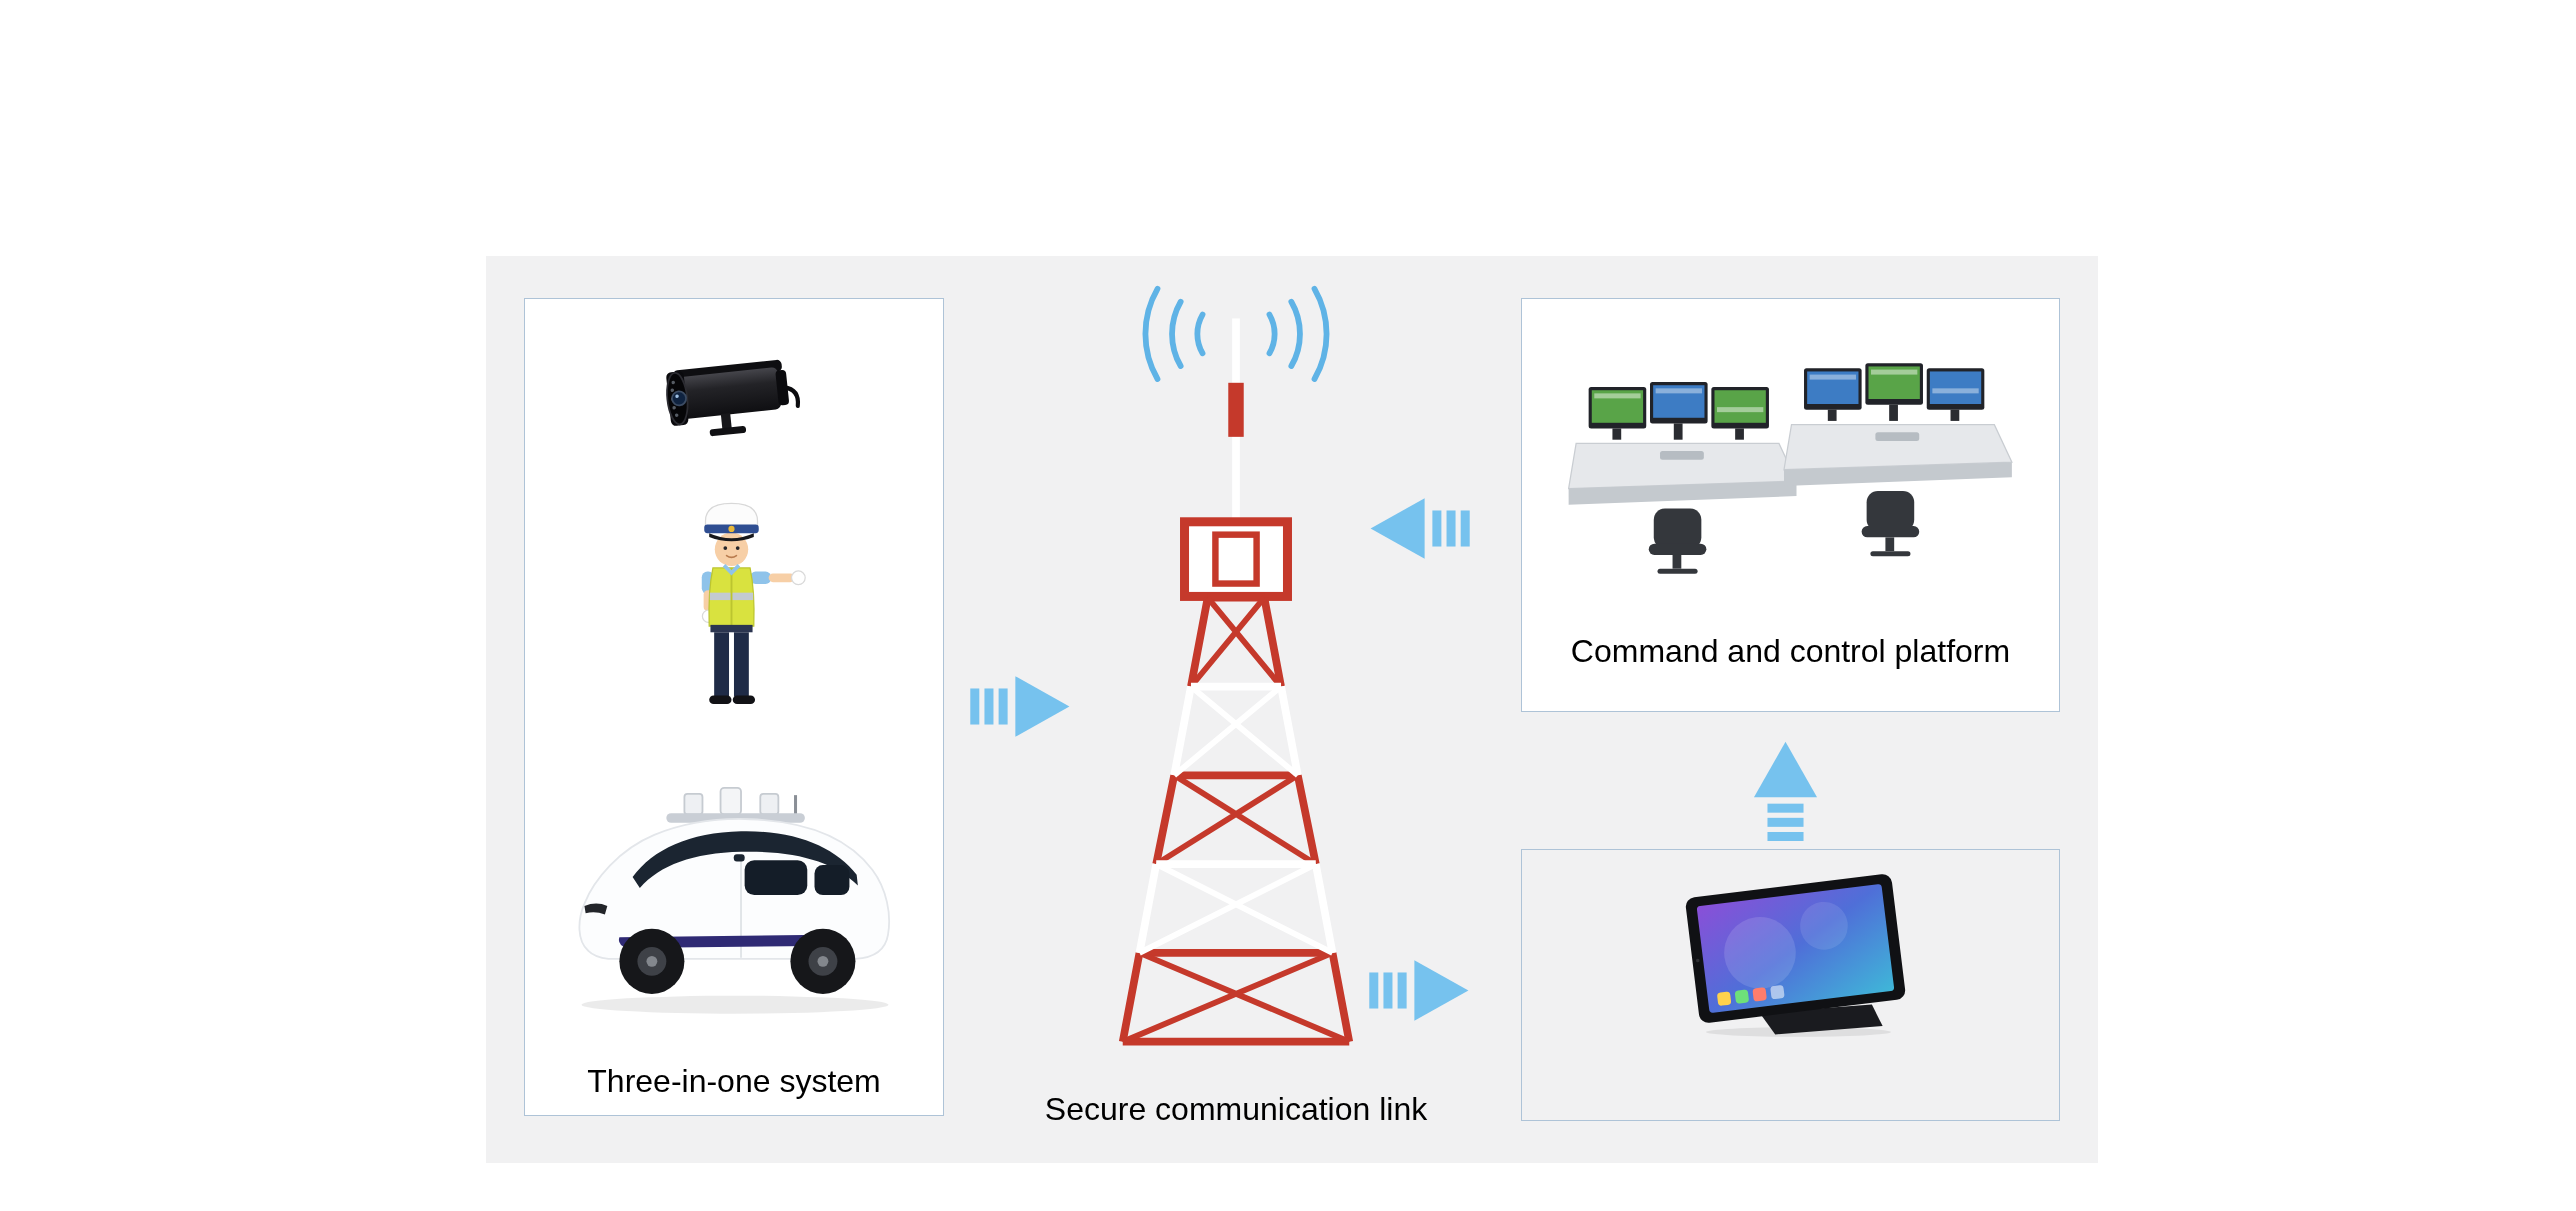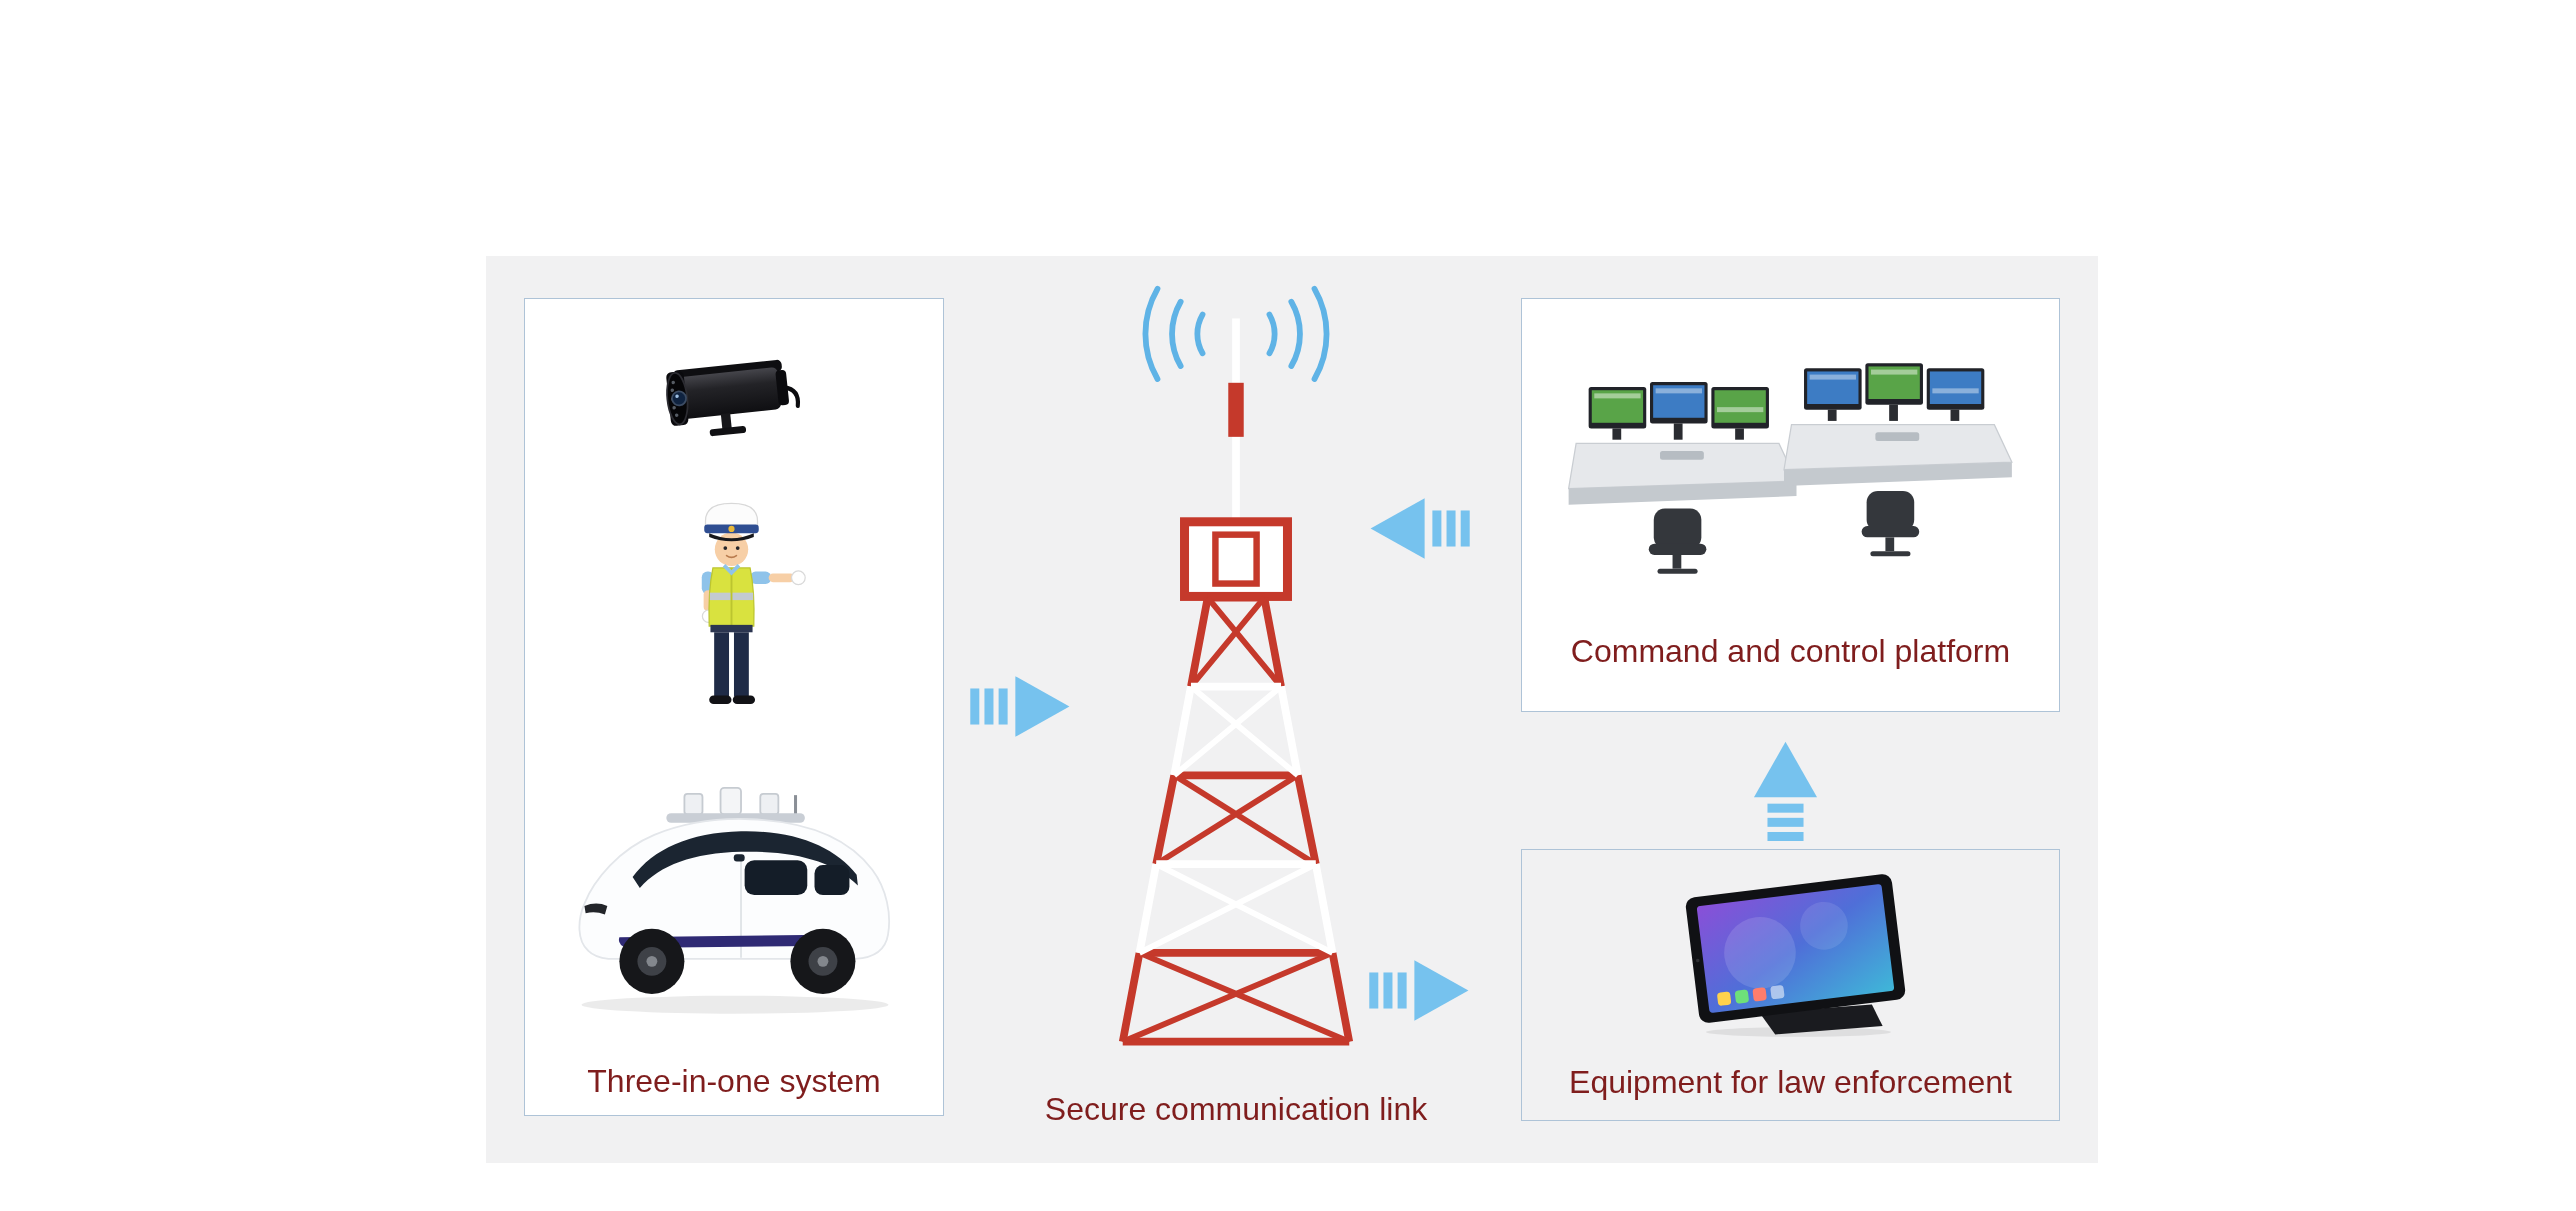--- a/index.html
+++ b/index.html
@@ -5,21 +5,21 @@
   * { box-sizing: border-box; margin: 0; padding: 0; }
   body { background: #ffffff; font-family: "Liberation Sans", sans-serif; }
   .canvas { position: relative; width: 2576px; height: 1212px; background: #ffffff; overflow: hidden; }
   .panel  { position: absolute; left: 486px; top: 256px; width: 1612px; height: 907px; background: #f1f1f2; }
 
   .box { position: absolute; border: 1.9px solid #aec3d7; }
   .left-box { left: 38px;   top: 42px;  width: 420px; height: 818px; background: #ffffff; }
   .rt-box   { left: 1035px; top: 42px;  width: 539px; height: 414px;  background: #ffffff; }
   .rb-box   { left: 1035px; top: 593px; width: 539px; height: 272px;  background: transparent; }
 
-  .caption { position: absolute; font-size: 32px; line-height: 39px; color: #7f1d1d; text-align: center; }
+  .caption { position: absolute; font-size: 32px; line-height: 39px; color: #000000; text-align: center; }
   .left-caption  { left: 0; right: 0; bottom: 14px; margin-top: 46px; }
   .rt-caption    { left: 0; right: 0; bottom: 40px; }
   .rb-caption    { left: 0; right: 0; bottom: 18px; }
   .tower-caption { left: 428px; top: 834px; width: 644px; }
 
   .art { position: absolute; }
   .cam-art     { left: 132px; top: 35px;  width: 155px; height: 129px; }
   .officer-art { left: 126px; top: 187px; width: 161px; height: 248px; }
   .vehicle-art { left: 16.7px;  top: 460px; width: 386px; height: 265px; }
   .room-art    { left: 44px;  top: 28px;  width: 451px; height: 288px; }
@@ -236,21 +236,20 @@
           <rect x="54" y="60" width="312" height="180" rx="6" fill="url(#tabScr)"></rect>
           <circle cx="150" cy="150" r="60" fill="#ffffff" opacity="0.13"></circle>
           <circle cx="262" cy="118" r="40" fill="#ffffff" opacity="0.1"></circle>
           <rect x="70" y="208" width="22" height="22" rx="6" fill="#ffd24d"></rect>
           <rect x="100" y="208" width="22" height="22" rx="6" fill="#6ee07a"></rect>
           <rect x="130" y="208" width="22" height="22" rx="6" fill="#ff7d6b"></rect>
           <rect x="160" y="208" width="22" height="22" rx="6" fill="#ffffff" opacity="0.55"></rect>
           <circle cx="45" cy="150" r="3" fill="#2e2f33"></circle>
         </g>
       </svg>
-      <div class="caption rb-caption">Equipment for law enforcement</div>
     </div>
 
     <div class="arrow arrow-a1">
       <svg viewBox="0 0 160 110">
           <use href="#arrow-right-shape"></use>
         </svg>
     </div>
     <div class="arrow arrow-a2">
       <svg viewBox="0 0 160 110">
           <use href="#arrow-right-shape"></use>

